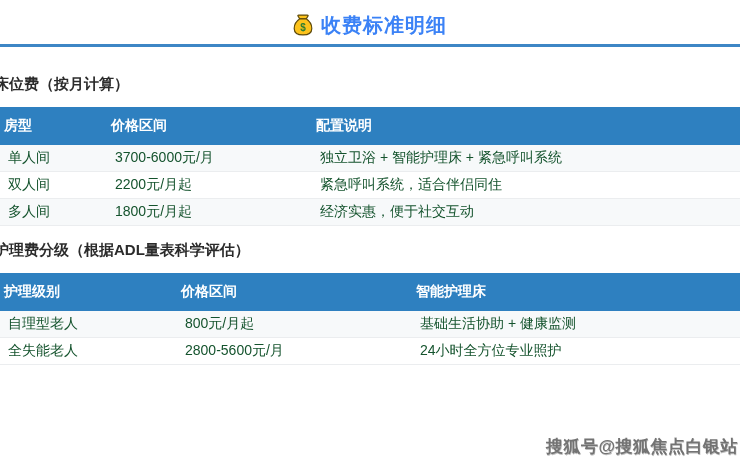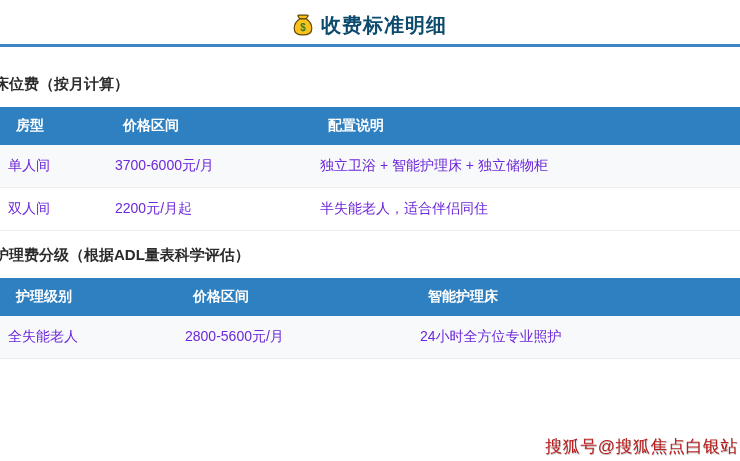--- a/index.html
+++ b/index.html
@@ -20,21 +20,21 @@
     display: flex;
     align-items: center;
     justify-content: center;
     gap: 8px;
     padding-top: 6px;
   }
   .page-title {
     margin: 0;
     font-size: 20px;
     font-weight: bold;
-    color: #0c4a6e;
+    color: #3b82f6;
     letter-spacing: 1px;
     font-family: Liberation Serif, serif;
   }
   .money-icon { display: inline-flex; }
   .title-rule {
     height: 3px;
     width: 100%;
     background: #3d86c5;
   }
 
@@ -53,46 +53,46 @@
     width: 740px;
     border-collapse: collapse;
     table-layout: fixed;
     font-size: 14px;
   }
   table.fee-table thead th {
     background: #2e80c0;
     color: #ffffff;
     font-weight: bold;
     text-align: left;
-    padding: 10px 16px;
+    padding: 10px 4px;
     white-space: nowrap;
   }
   table.fee-table tbody td {
-    padding: 12px 8px;
+    padding: 4px 8px;
     border-bottom: 1px solid #ebedef;
-    color: #6d28d9;
+    color: #14532d;
     white-space: nowrap;
     overflow: hidden;
   }
   table.fee-table tbody tr:nth-child(odd) { background: #f7f9fa; }
   table.fee-table tbody tr:nth-child(even) { background: #ffffff; }
 
   table.t1 col.c1 { width: 107px; }
   table.t1 col.c2 { width: 205px; }
   table.t2 col.c1 { width: 177px; }
   table.t2 col.c2 { width: 235px; }
 
   
   .watermark {
     position: absolute;
     right: 2px;
     bottom: 3px;
     font-size: 17px;
-    font-weight: normal;
-    color: #b91c1c;
+    font-weight: bold;
+    color: #737373;
     text-shadow: 0.5px 0.5px 0 #bfbfbf;
     letter-spacing: 0.5px;
     white-space: nowrap;
     text-align: center;
   }
 </style>
 </head>
 <body>
 
 <div class="page">
@@ -122,26 +122,31 @@
         <tr>
           <th>房型</th>
           <th>价格区间</th>
           <th>配置说明</th>
         </tr>
       </thead>
       <tbody>
         <tr>
           <td>单人间</td>
           <td>3700-6000元/月</td>
-          <td>独立卫浴 + 智能护理床 + 独立储物柜</td>
+          <td>独立卫浴 + 智能护理床 + 紧急呼叫系统</td>
         </tr>
         <tr>
           <td>双人间</td>
           <td>2200元/月起</td>
-          <td>半失能老人，适合伴侣同住</td>
+          <td>紧急呼叫系统，适合伴侣同住</td>
+        </tr>
+        <tr>
+          <td>多人间</td>
+          <td>1800元/月起</td>
+          <td>经济实惠，便于社交互动</td>
         </tr>
       </tbody>
     </table>
   </section>
 
   <section>
     <h2 class="section-heading second">护理费分级（根据ADL量表科学评估）</h2>
     <table class="fee-table t2">
       <colgroup>
           <col class="c1">
@@ -150,20 +155,25 @@
         </colgroup>
       <thead>
         <tr>
           <th>护理级别</th>
           <th>价格区间</th>
           <th>智能护理床</th>
         </tr>
       </thead>
       <tbody>
         <tr>
+          <td>自理型老人</td>
+          <td>800元/月起</td>
+          <td>基础生活协助 + 健康监测</td>
+        </tr>
+        <tr>
           <td>全失能老人</td>
           <td>2800-5600元/月</td>
           <td>24小时全方位专业照护</td>
         </tr>
       </tbody>
     </table>
   </section>
 
   <div class="watermark">搜狐号@搜狐焦点白银站</div>
 

